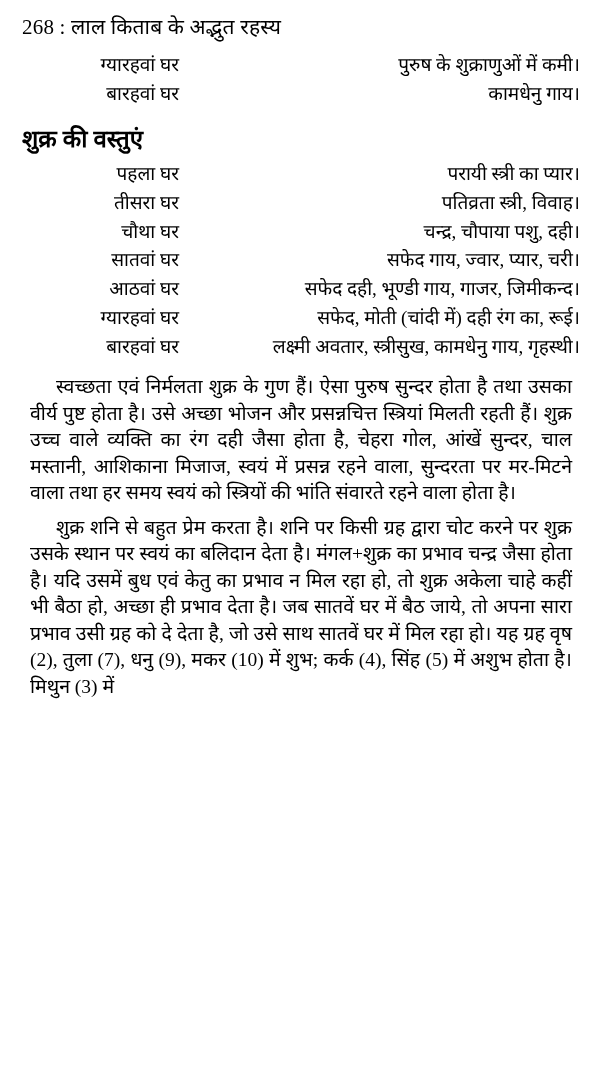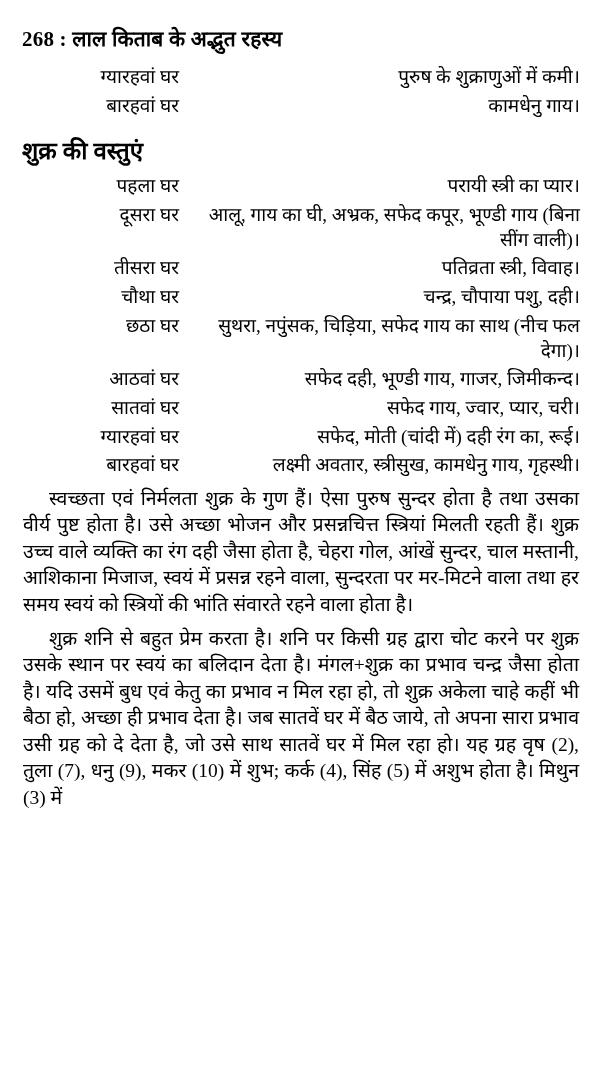--- a/index.html
+++ b/index.html
@@ -16,23 +16,23 @@
   }
   .page {
     position: relative;
     width: 600px;
     height: 1072px;
     box-sizing: border-box;
     padding: 10px 20px 0 22px;
   }
   .page-header {
     font-size: 21px;
-    font-weight: bold;
+    font-weight: normal;
     letter-spacing: 0.2px;
-    margin: 14px 0 12px 0;
+    margin: 2px 0 12px 0;
     white-space: nowrap;
   }
   table.rows {
     width: 100%;
     border-collapse: collapse;
     table-layout: fixed;
   }
   table.rows td {
     vertical-align: top;
     padding: 1px 0 3px 0;
@@ -52,21 +52,21 @@
     font-size: 24px;
     font-weight: bold;
     margin: 12px 0 7px 0;
     font-family: Liberation Serif, serif;
   }
   .para {
     font-size: 19.5px;
     line-height: 1.36;
     text-align: justify;
     text-justify: inter-word;
-    margin: 1px;
+    margin: 8px;
     text-indent: 26px;
   }
   .para + .para {
     margin-top: 7px;
     font-family: Liberation Serif, serif;
   }
   .spacer-xs { height: 4px; }
 </style>
 </head>
 <body>
@@ -90,42 +90,34 @@
 
   <div class="section-title">शुक्र की वस्तुएं</div>
 
   <table class="rows">
     <tbody>
       <tr>
         <td class="house">पहला घर</td>
         <td class="desc">परायी स्त्री का प्यार।</td>
       </tr>
       <tr>
-        <td class="house">दूसरा घर</td>
-        <td class="desc">आलू, गाय का घी, अभ्रक, सफेद कपूर, भूण्डी गाय (बिना सींग वाली)।</td>
-      </tr>
-      <tr>
         <td class="house">तीसरा घर</td>
         <td class="desc">पतिव्रता स्त्री, विवाह।</td>
       </tr>
       <tr>
         <td class="house">चौथा घर</td>
         <td class="desc">चन्द्र, चौपाया पशु, दही।</td>
       </tr>
       <tr>
-        <td class="house">छठा घर</td>
-        <td class="desc">सुथरा, नपुंसक, चिड़िया, सफेद गाय का साथ (नीच फल देगा)।</td>
+        <td class="house">सातवां घर</td>
+        <td class="desc">सफेद गाय, ज्वार, प्यार, चरी।</td>
       </tr>
       <tr>
         <td class="house">आठवां घर</td>
         <td class="desc">सफेद दही, भूण्डी गाय, गाजर, जिमीकन्द।</td>
-      </tr>
-      <tr>
-        <td class="house">सातवां घर</td>
-        <td class="desc">सफेद गाय, ज्वार, प्यार, चरी।</td>
       </tr>
       <tr>
         <td class="house">ग्यारहवां घर</td>
         <td class="desc">सफेद, मोती (चांदी में) दही रंग का, रूई।</td>
       </tr>
       <tr>
         <td class="house">बारहवां घर</td>
         <td class="desc">लक्ष्मी अवतार, स्त्रीसुख, कामधेनु गाय, गृहस्थी।</td>
       </tr>
     </tbody>

